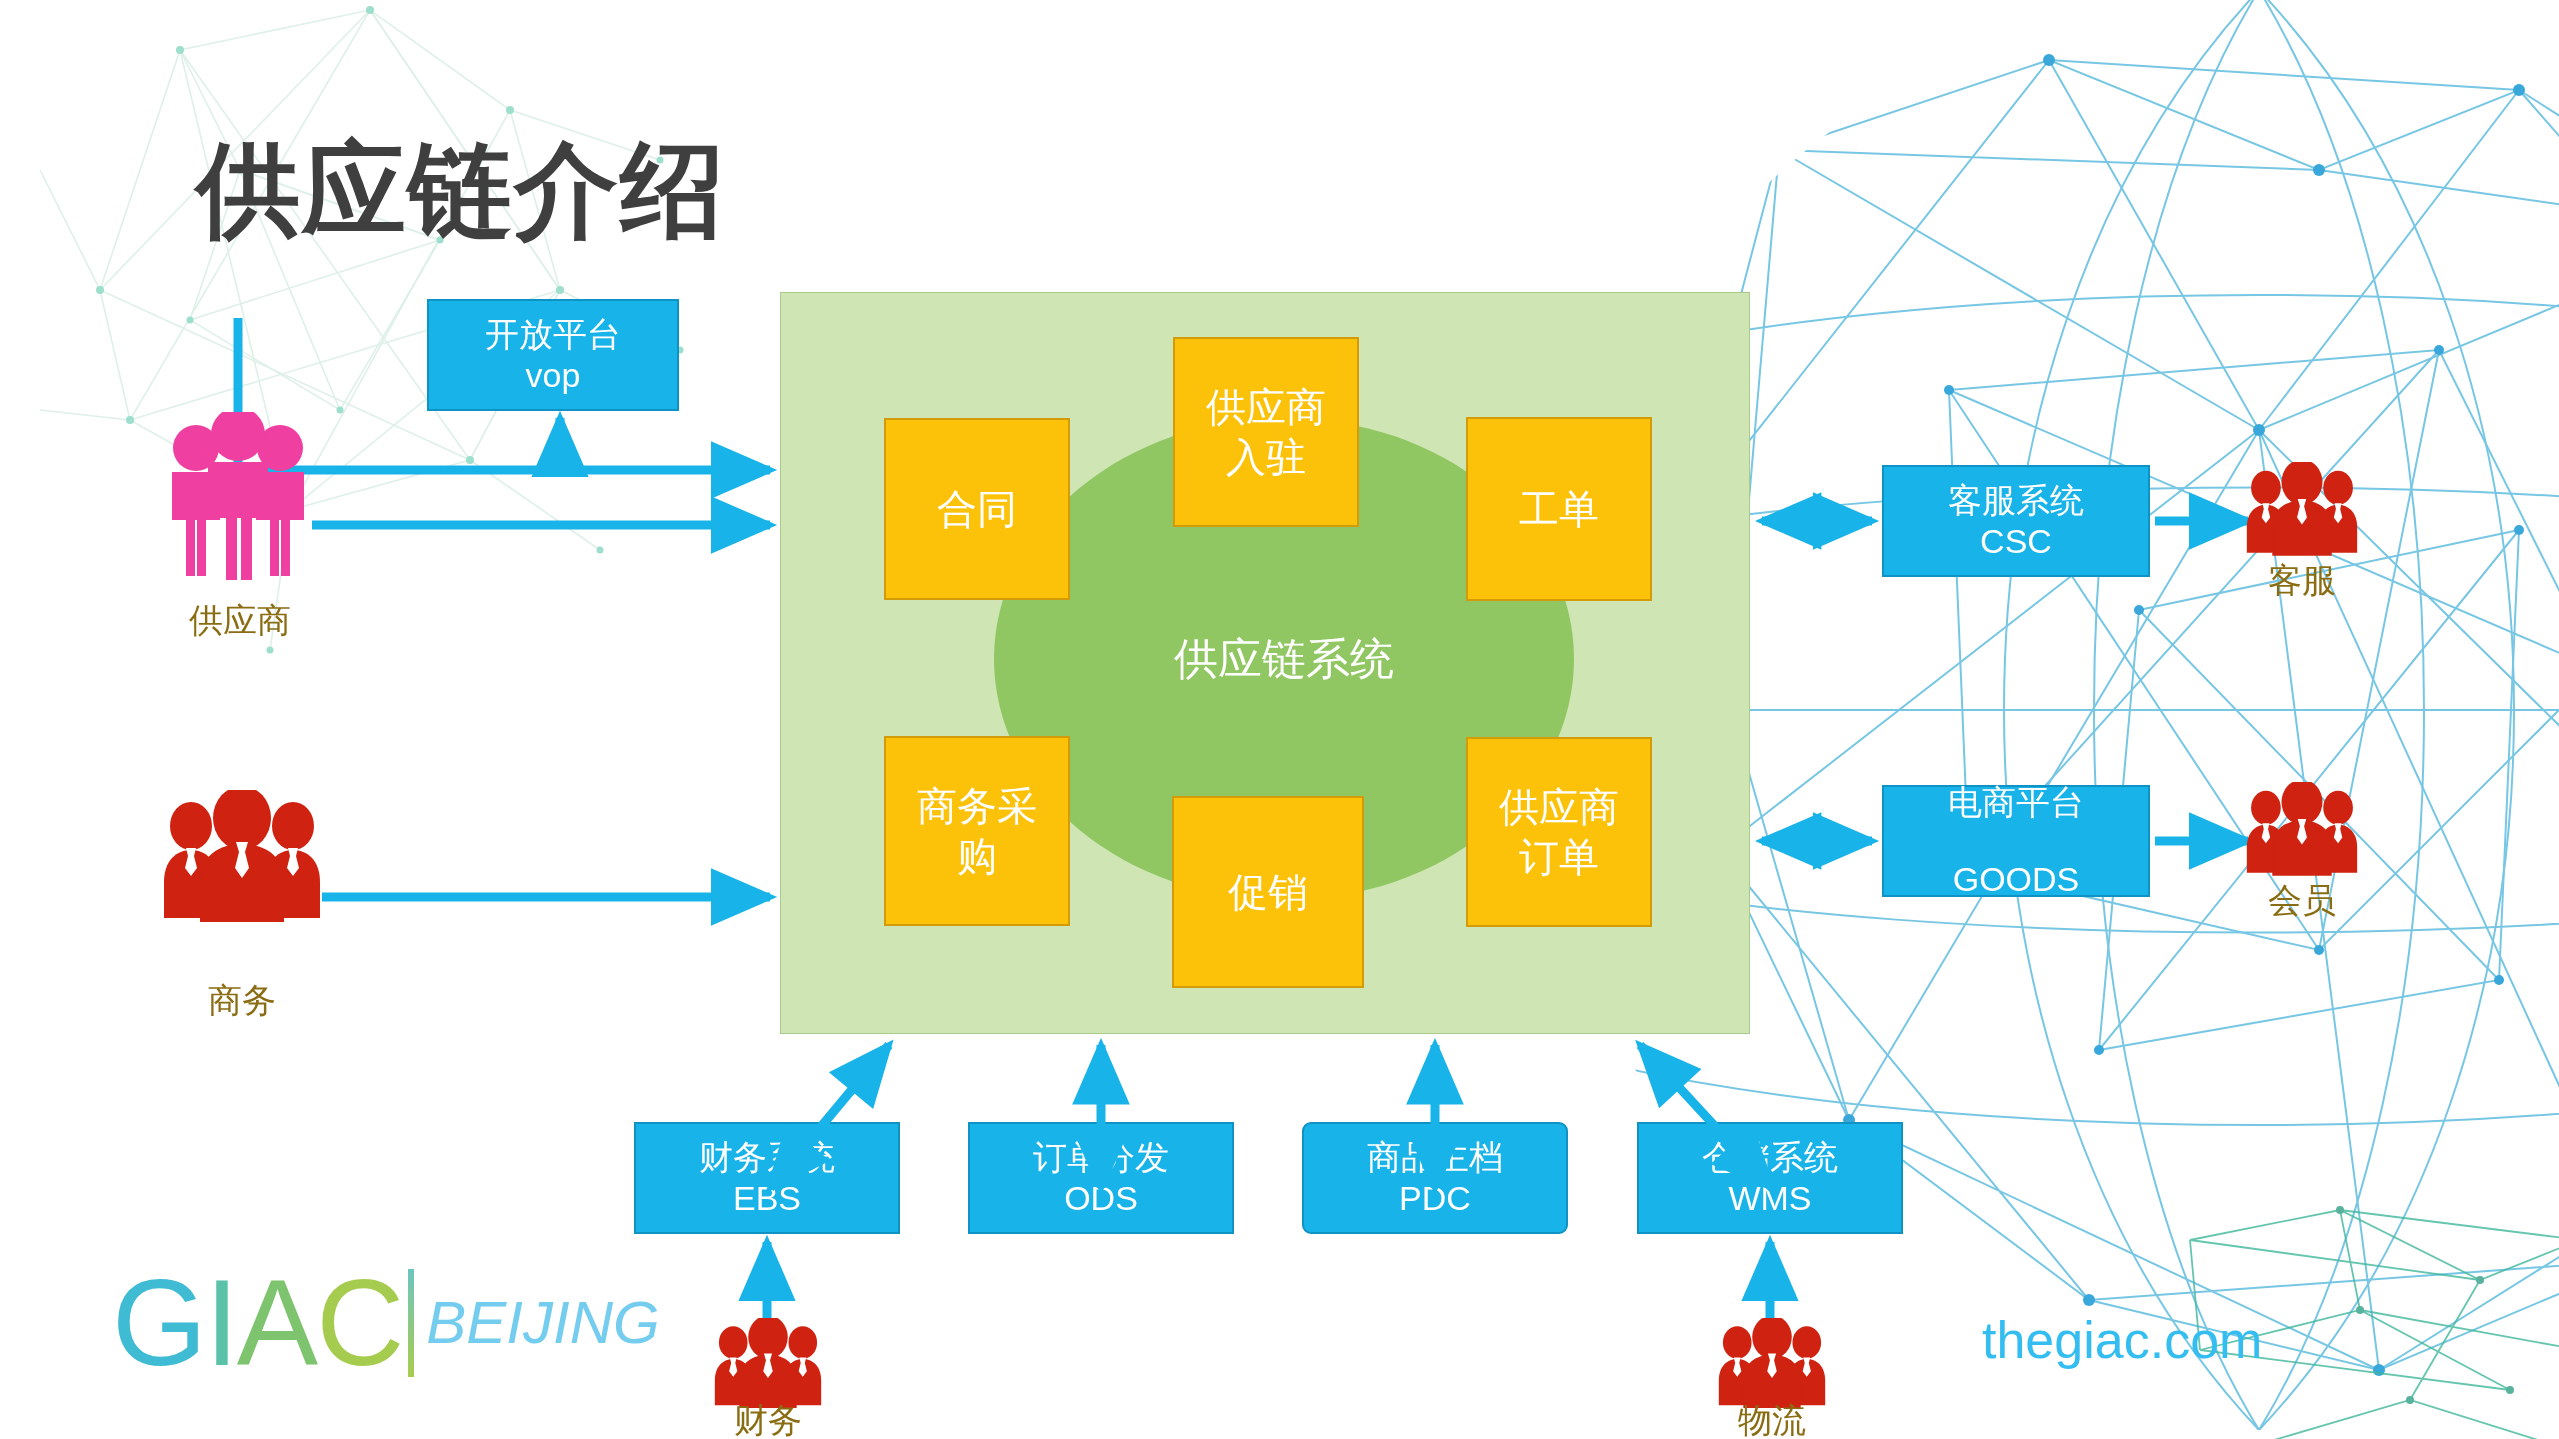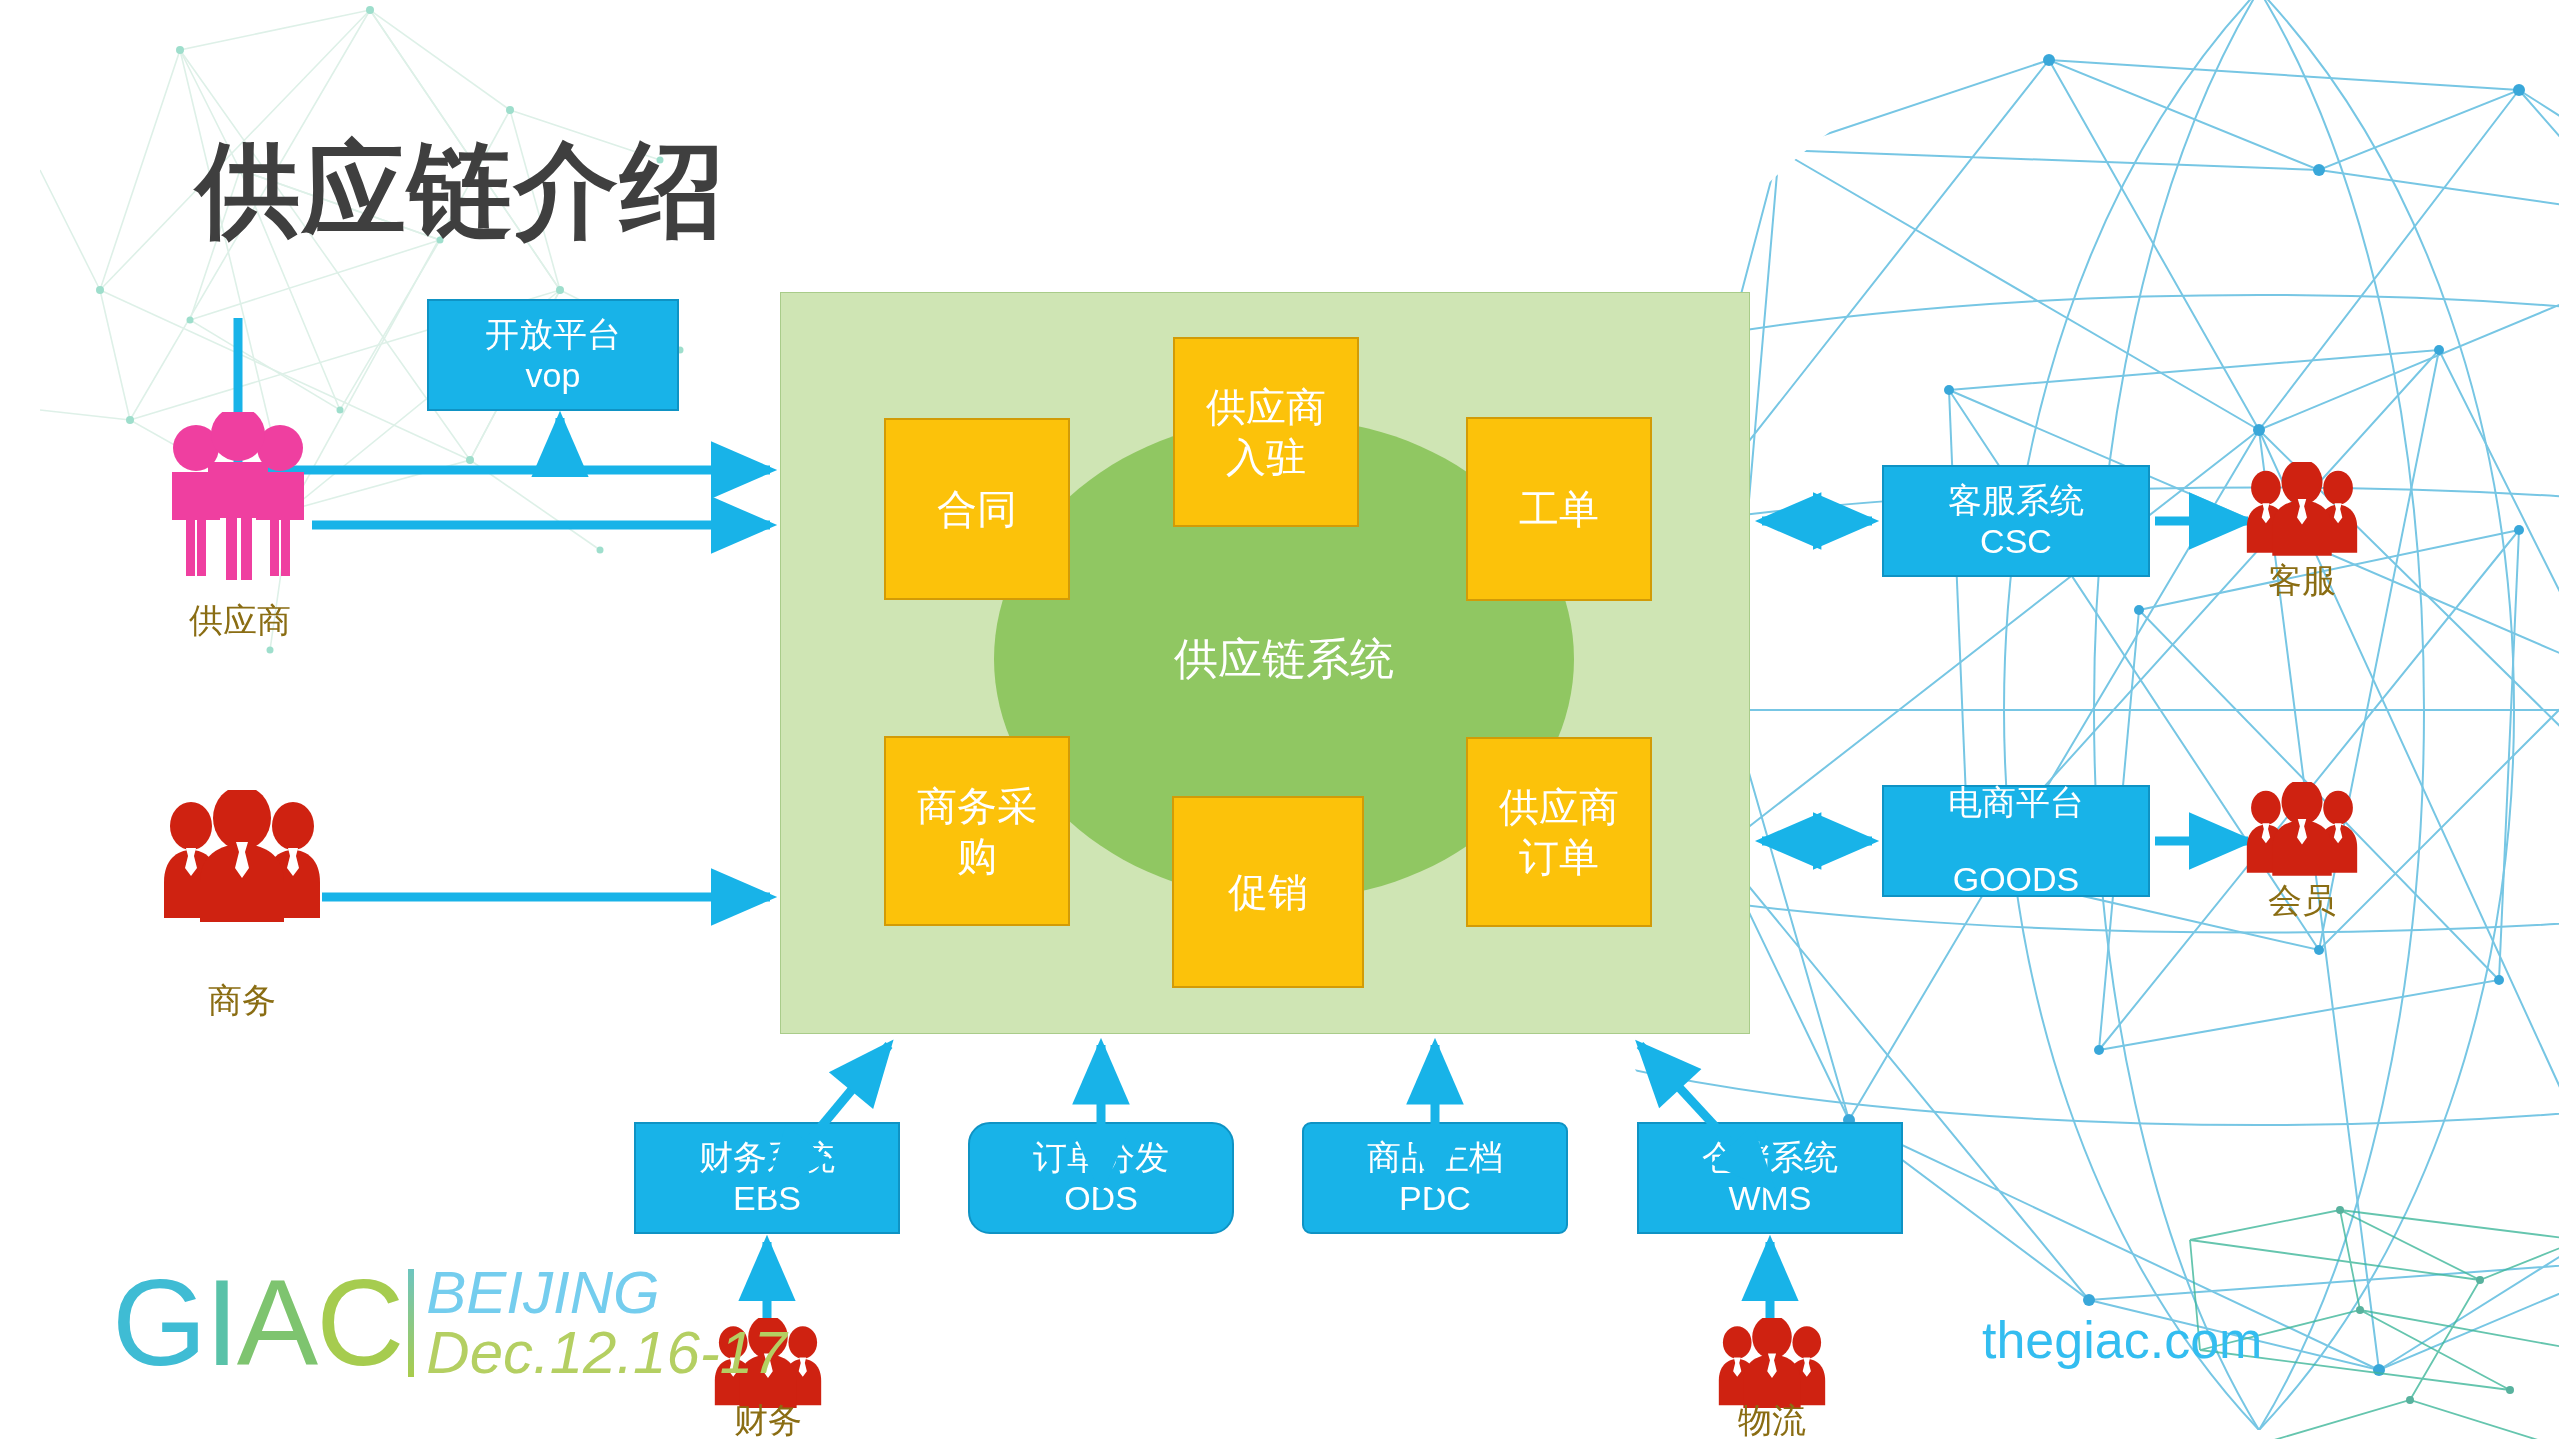--- a/index.html
+++ b/index.html
@@ -263,21 +263,21 @@
   </div>
   <div class="sysbox" style="left:1882px; top:785px; width:268px; height:112px;gap:36px;">
     <span class="cn">电商平台</span>
     <span class="en">GOODS</span>
   </div>
 
   <div class="sysbox" style="left:634px; top:1122px; width:266px; height:112px;">
     <span class="cn">财务系统</span>
     <span class="en">EBS</span>
   </div>
-  <div class="sysbox" style="left:968px; top:1122px; width:266px; height:112px;border-radius:22px;">
+  <div class="sysbox" style="left:968px; top:1122px; width:266px; height:112px;">
     <span class="cn">订单分发</span>
     <span class="en">ODS</span>
   </div>
   <div class="sysbox" style="left:1302px; top:1122px; width:266px; height:112px;border-radius:9px;">
     <span class="cn">商品主档</span>
     <span class="en">PDC</span>
   </div>
   <div class="sysbox" style="left:1637px; top:1122px; width:266px; height:112px;">
     <span class="cn">仓储系统</span>
     <span class="en">WMS</span>
@@ -437,19 +437,18 @@
   </div>
   <div class="caption" style="left:1692px; top:1398px; width:160px;">物流</div>
 
   <div id="giac">
     <div id="giac-word">
       <span class="g1">G</span><span class="g2">I</span><span class="g3">A</span><span class="g4">C</span>
     </div>
     <div id="giac-bar"></div>
     <div id="giac-sub">
       <span class="city">BEIJING</span>
-      <span class="date">Dec.12.16-17</span>
     </div>
   </div>
 
   <div id="site">thegiac.com</div>
 
 </div>
 
 </body></html>

